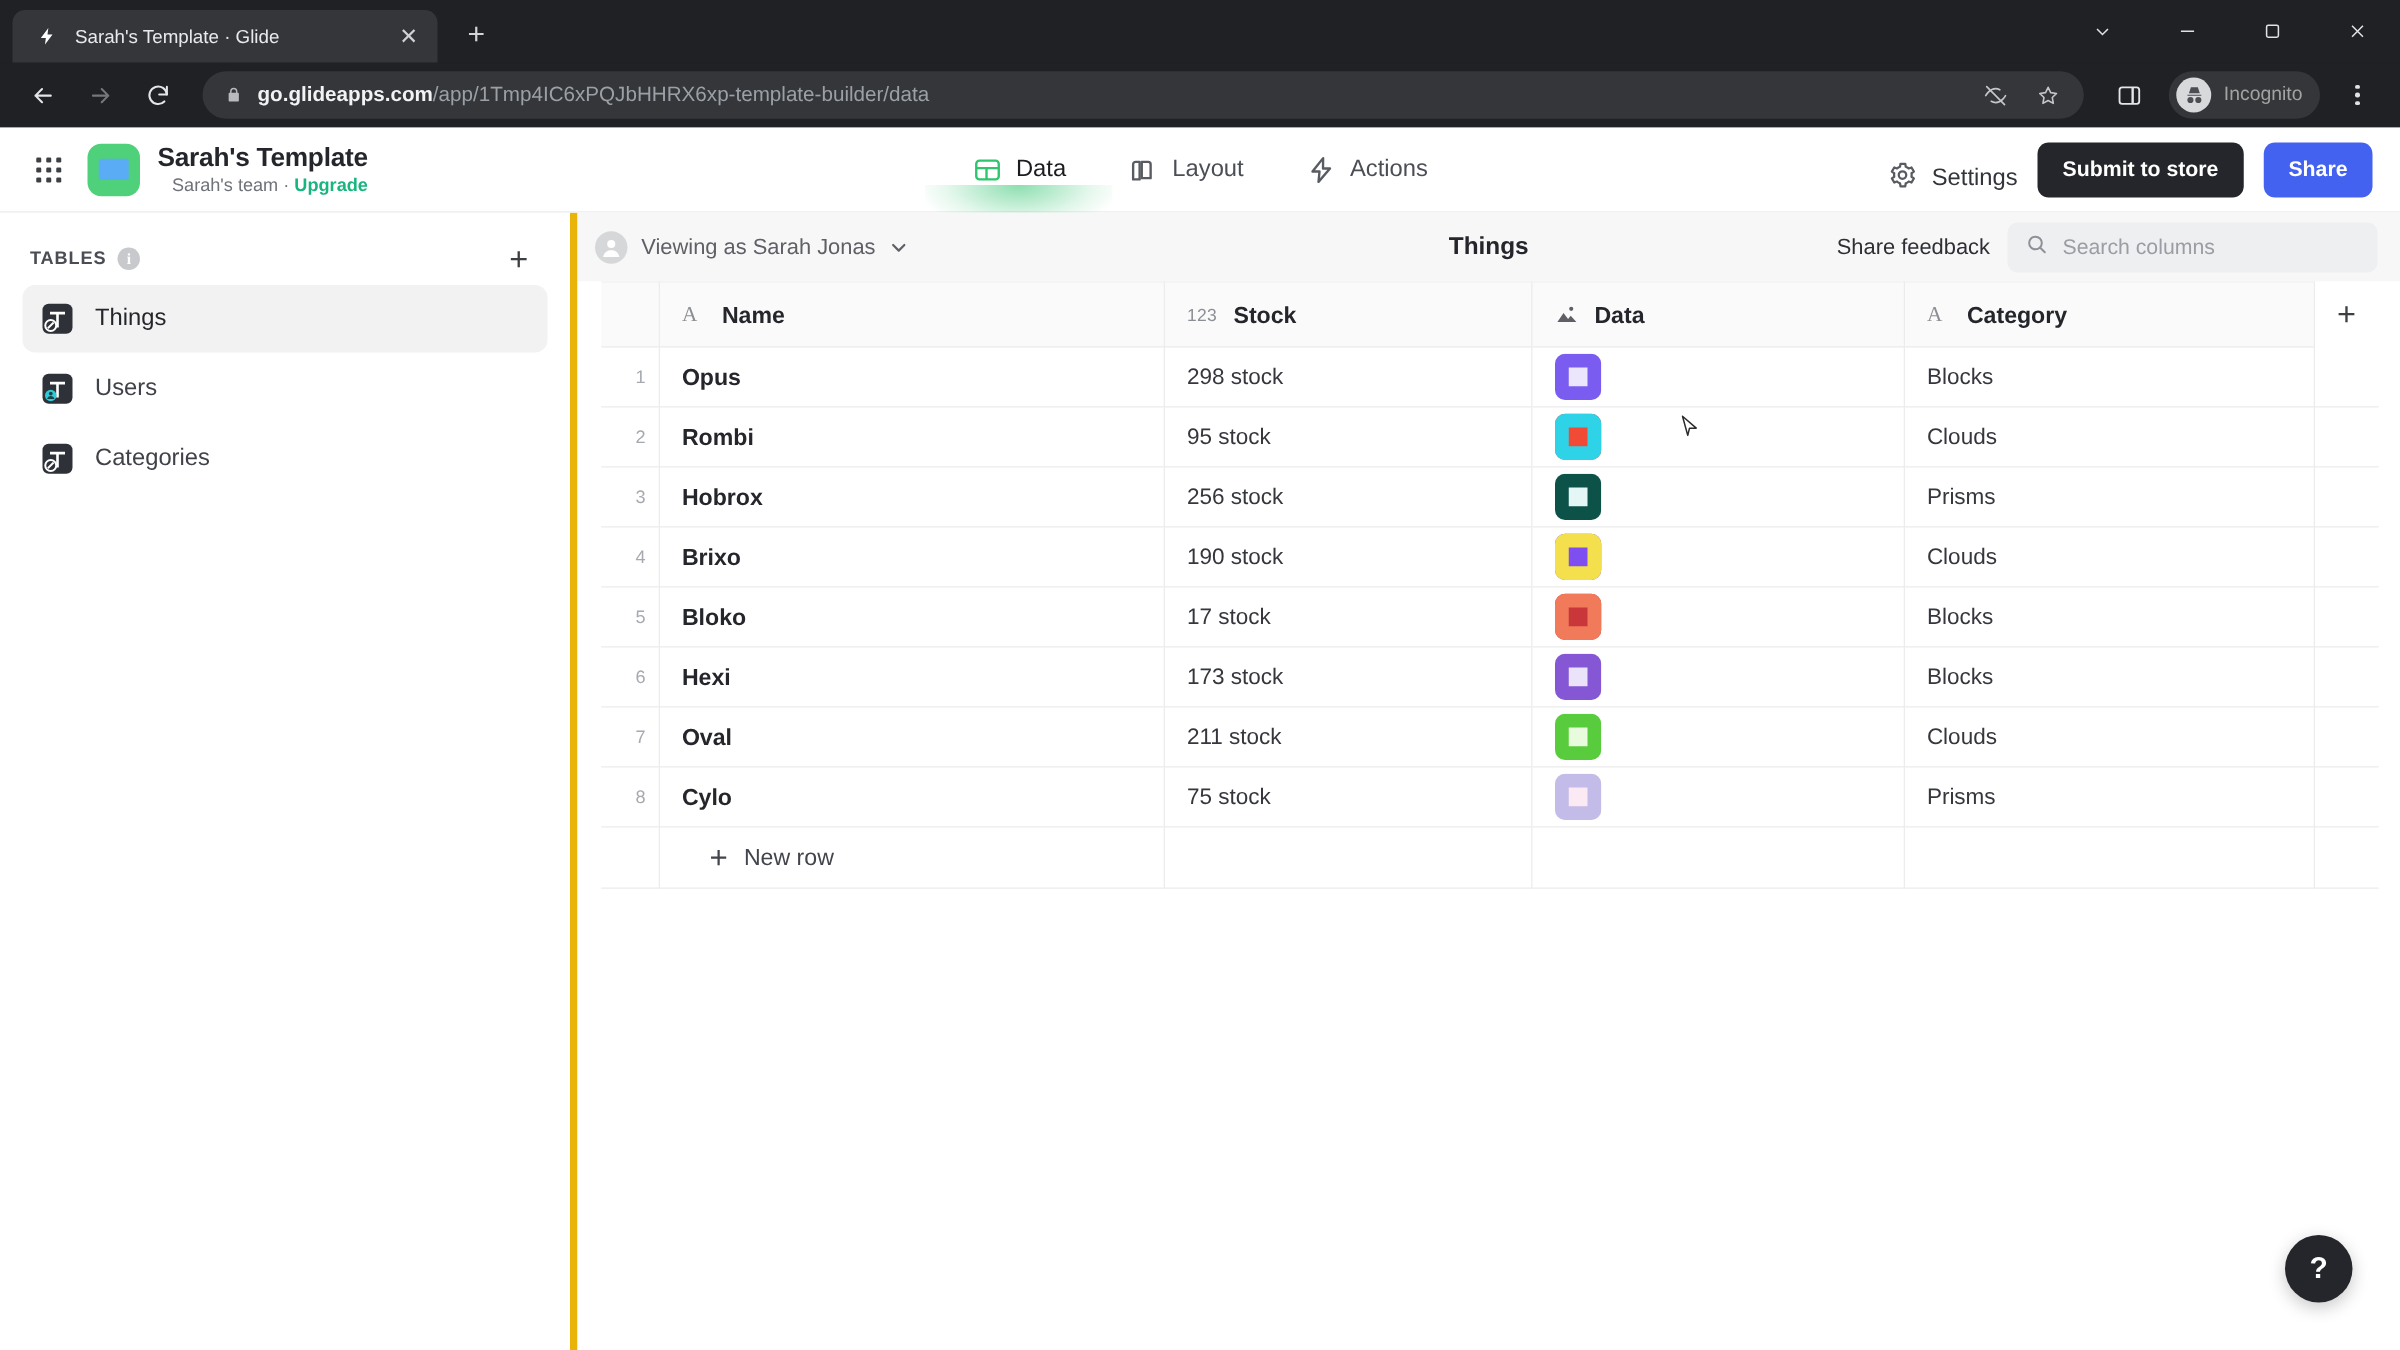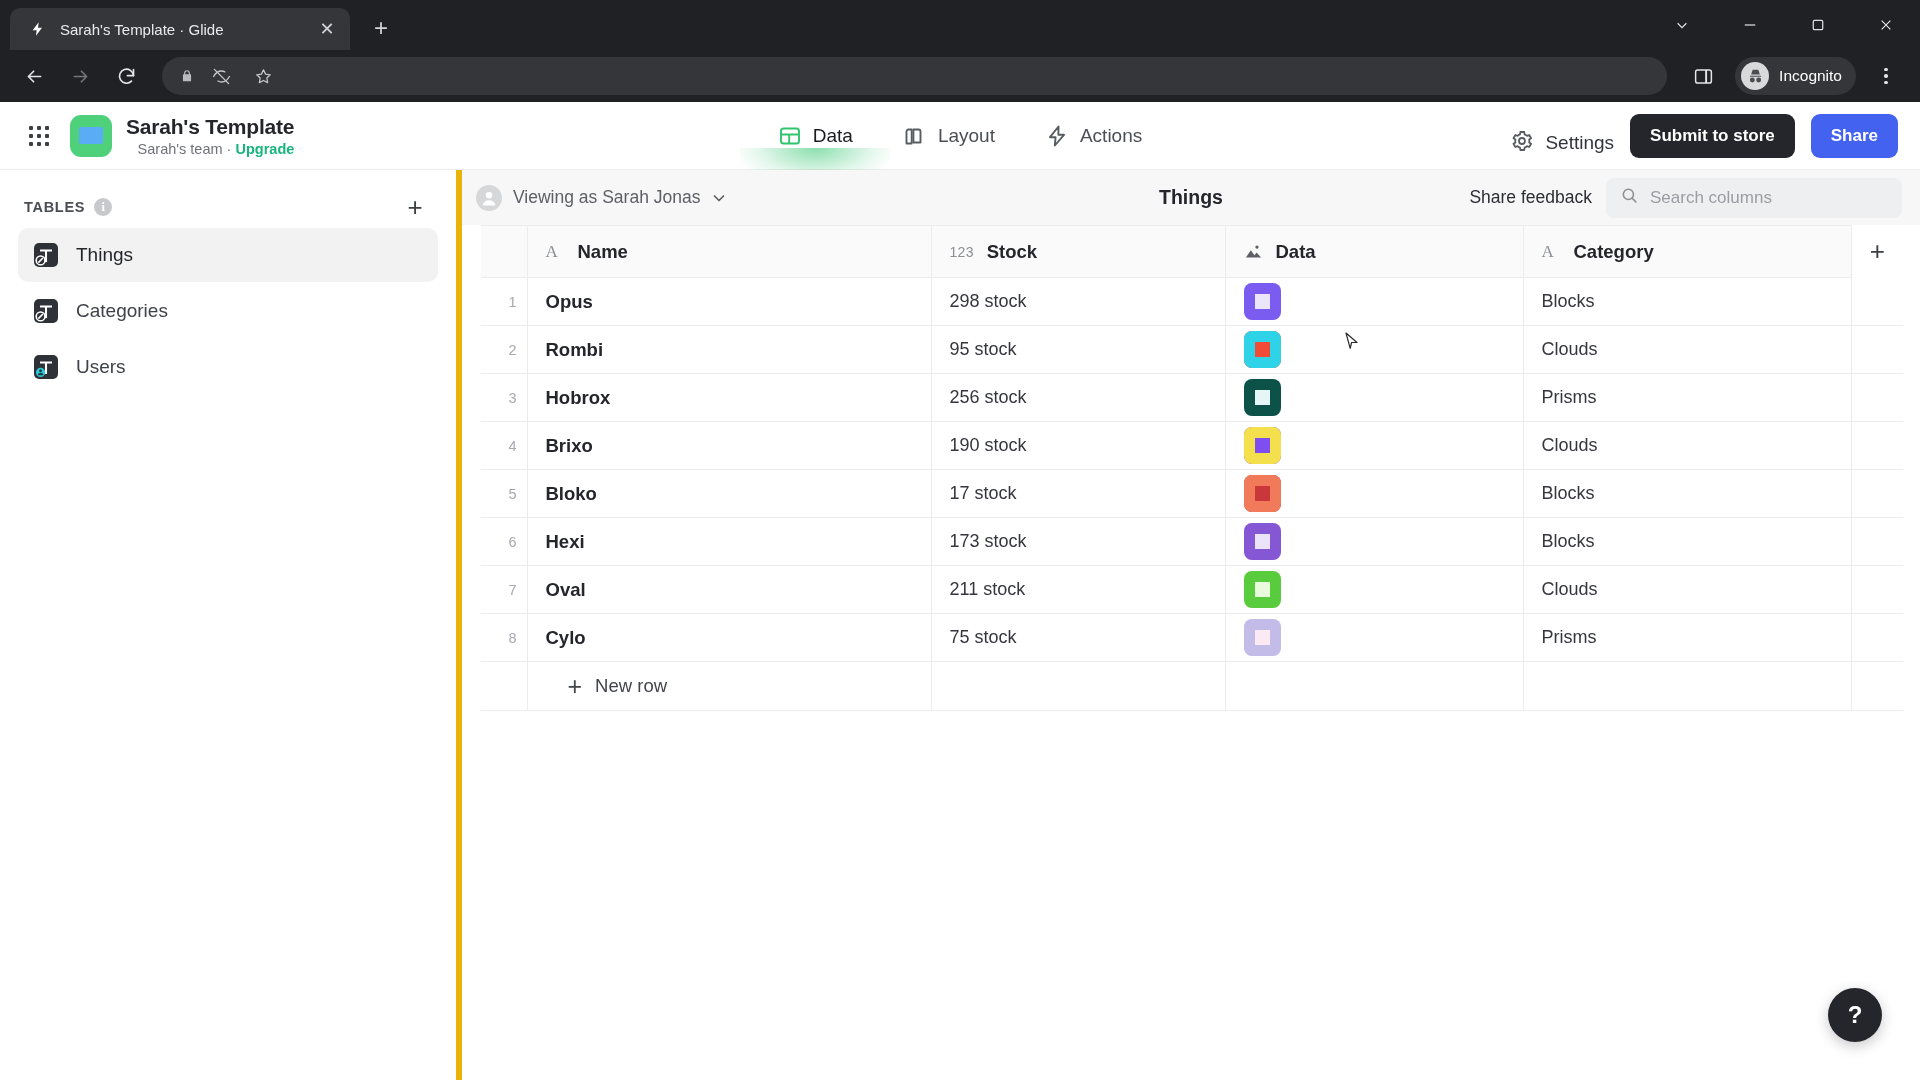--- a/index.html
+++ b/index.html
@@ -124,21 +124,21 @@
     background: #35363a;
     margin-left: 6px;
     flex: 0 0 auto;
   }
   .profile-avatar {
     width: 28px; height: 28px; border-radius: 50%;
     background: #d8d9db;
     display: flex; align-items: center; justify-content: center;
   }
   .profile-avatar svg { width: 19px; height: 19px; color: #4a4d52; }
-  .profile-label { color: #ffffff; font-size: 15.5px; }
+  .profile-label { color: #a3a3a3; font-size: 15.5px; }
   .kebab {
     width: 40px; height: 40px;
     display: flex; flex-direction: column; align-items: center; justify-content: center;
     gap: 3px; margin-left: 4px; flex: 0 0 auto;
   }
   .kebab i { width: 3.5px; height: 3.5px; border-radius: 50%; background: #e0e2e5; display: block; }
 
   
   .app-header {
     height: 68px;
@@ -452,20 +452,21 @@
           <path d="M20 4v7h-7"></path>
         </svg>
     </div>
 
     <div class="omnibox">
       <span class="omnibox-lock">
         <svg viewBox="0 0 24 24" fill="currentColor">
             <path d="M17 9V7a5 5 0 00-10 0v2H6a1 1 0 00-1 1v10a1 1 0 001 1h12a1 1 0 001-1V10a1 1 0 00-1-1h-1zm-8-2a3 3 0 016 0v2H9V7z"></path>
           </svg>
       </span>
+      <span class="url-text"><b>go.glideapps.com</b><span>/app/1Tmp4IC6xPQJbHHRX6xp-template-builder/data</span></span>
       <span class="omni-icon">
         <svg viewBox="0 0 24 24" fill="none" stroke="currentColor" stroke-width="1.7" stroke-linecap="round">
             <path d="M2 12s3.8-7 10-7c1.6 0 3 .45 4.2 1.15M22 12s-3.8 7-10 7c-1.7 0-3.2-.5-4.4-1.25"></path>
             <path d="M3 3l18 18"></path>
           </svg>
       </span>
       <span class="omni-icon">
         <svg viewBox="0 0 24 24" fill="none" stroke="currentColor" stroke-width="1.6" stroke-linejoin="round">
             <path d="M12 3.6l2.6 5.4 5.9.8-4.3 4.1 1.05 5.9L12 17l-5.25 2.8L7.8 13.9 3.5 9.8l5.9-.8z"></path>
           </svg>
@@ -586,38 +587,38 @@
           </svg>
       </span>
       <span>Things</span>
     </div>
 
     <div class="table-item">
       <span class="tbl-icon">
         <svg viewBox="0 0 28 28" fill="none">
             <rect x="2" y="2" width="24" height="24" rx="5" fill="#2f3138"></rect>
             <path d="M8 9.5h12M14 9.5V21" stroke="#ffffff" stroke-width="2.1"></path>
-            <circle cx="8.6" cy="19.4" r="4.4" fill="#2f3138" stroke="#ffffff" stroke-width="1.6"></circle>
-            <path d="M6.3 21.6l4.6-4.6" stroke="#ffffff" stroke-width="1.6"></path>
-          </svg>
-      </span>
-      <span>Categories</span>
+            <circle cx="8.6" cy="19.4" r="4.6" fill="#2fc9d8"></circle>
+            <circle cx="8.6" cy="17.8" r="1.5" fill="#1a4347"></circle>
+            <path d="M5.6 22.2c.5-1.6 1.6-2.4 3-2.4s2.5.8 3 2.4z" fill="#1a4347"></path>
+          </svg>
+      </span>
+      <span>Users</span>
     </div>
 
     <div class="table-item">
       <span class="tbl-icon">
         <svg viewBox="0 0 28 28" fill="none">
             <rect x="2" y="2" width="24" height="24" rx="5" fill="#2f3138"></rect>
             <path d="M8 9.5h12M14 9.5V21" stroke="#ffffff" stroke-width="2.1"></path>
-            <circle cx="8.6" cy="19.4" r="4.6" fill="#2fc9d8"></circle>
-            <circle cx="8.6" cy="17.8" r="1.5" fill="#1a4347"></circle>
-            <path d="M5.6 22.2c.5-1.6 1.6-2.4 3-2.4s2.5.8 3 2.4z" fill="#1a4347"></path>
-          </svg>
-      </span>
-      <span>Users</span>
+            <circle cx="8.6" cy="19.4" r="4.4" fill="#2f3138" stroke="#ffffff" stroke-width="1.6"></circle>
+            <path d="M6.3 21.6l4.6-4.6" stroke="#ffffff" stroke-width="1.6"></path>
+          </svg>
+      </span>
+      <span>Categories</span>
     </div>
   </div>
 
   <div class="grid-wrap">
 
     <div class="grid-topbar">
       <div class="viewing-as">
         <span class="va-avatar">
           <svg viewBox="0 0 24 24" fill="currentColor">
               <circle cx="12" cy="8.6" r="3.9"></circle>

